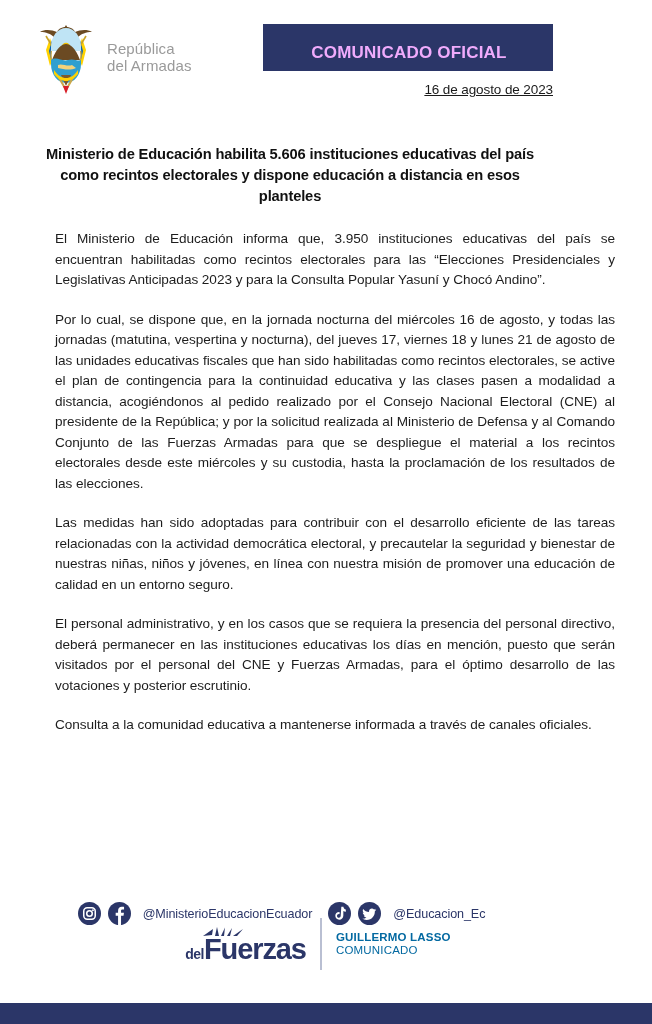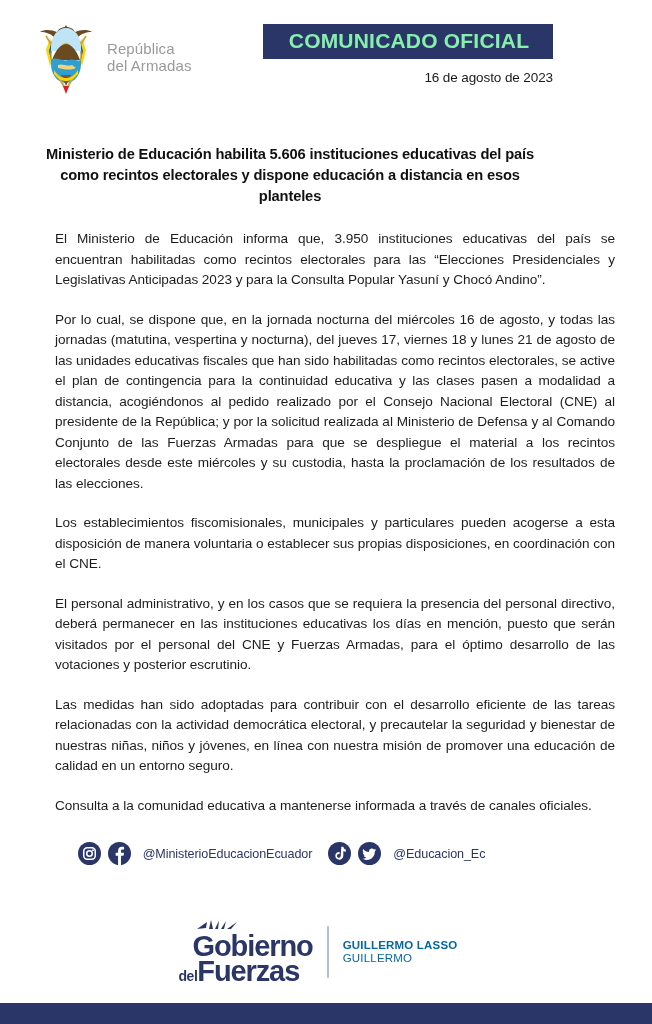--- a/index.html
+++ b/index.html
@@ -54,41 +54,42 @@
 
   .header-right {
     position: absolute;
     right: 27px;
     top: 24px;
     text-align: right;
     width: 290px;
   }
   .banner {
     background: #2b3668;
-    color: #86efac;
-    font-size: 21px;
+    color: #f0abfc;
+    font-size: 17px;
     font-weight: bold;
     letter-spacing: 0.2px;
-    padding: 5px 10px 6px 12px;
+    padding: 17px 10px 6px 12px;
     display: block;
     text-align: center;
     line-height: 24px;
   }
   .ministry {
     font-size: 13.5px;
     font-weight: bold;
     color: #111111;
     margin-top: 11px;
     letter-spacing: -0.1px;
   }
   .docdate {
     font-size: 13.5px;
     color: #1a1a1a;
     margin-top: 11px;
     letter-spacing: -0.1px;
+    text-decoration: underline;
   }
 
   
   .doc-title {
     margin: 22px 36px 0 36px;
     text-align: center;
     font-size: 14.7px;
     font-weight: bold;
     line-height: 21px;
     color: #111111;
@@ -108,21 +109,21 @@
     text-align: justify;
     color: #1d1d1d;
     letter-spacing: -0.05px;
   }
 
   
   .social {
     position: absolute;
     left: 0;
     right: 0;
-    top: 842px;
+    top: 902px;
     display: flex;
     justify-content: center;
     align-items: center;
     gap: 7px;
   }
   .sicon {
     width: 23px;
     height: 23px;
     display: block;
   }
@@ -253,23 +254,22 @@
       <div class="banner">COMUNICADO OFICIAL</div>
       <div class="docdate">16 de agosto de 2023</div>
     </div>
   </div>
 
   <div class="doc-title">Ministerio de Educación habilita 5.606 instituciones educativas del país como recintos electorales y dispone educación a distancia en esos planteles</div>
 
   <div class="body-copy">
     <p>El Ministerio de Educación informa que, 3.950 instituciones educativas del país se encuentran habilitadas como recintos electorales para las “Elecciones Presidenciales y Legislativas Anticipadas 2023 y para la Consulta Popular Yasuní y Chocó Andino”.</p>
     <p>Por lo cual, se dispone que, en la jornada nocturna del miércoles 16 de agosto, y todas las jornadas (matutina, vespertina y nocturna), del jueves 17, viernes 18 y lunes 21 de agosto de las unidades educativas fiscales que han sido habilitadas como recintos electorales, se active el plan de contingencia para la continuidad educativa y las clases pasen a modalidad a distancia, acogiéndonos al pedido realizado por el Consejo Nacional Electoral (CNE) al presidente de la República; y por la solicitud realizada al Ministerio de Defensa y al Comando Conjunto de las Fuerzas Armadas para que se despliegue el material a los recintos electorales desde este miércoles y su custodia, hasta la proclamación de los resultados de las elecciones.</p>
-    <p>Los establecimientos fiscomisionales, municipales y particulares pueden acogerse a esta disposición de manera voluntaria o establecer sus propias disposiciones, en coordinación con el CNE.</p>
+    <p>Las medidas han sido adoptadas para contribuir con el desarrollo eficiente de las tareas relacionadas con la actividad democrática electoral, y precautelar la seguridad y bienestar de nuestras niñas, niños y jóvenes, en línea con nuestra misión de promover una educación de calidad en un entorno seguro.</p>
     <p>El personal administrativo, y en los casos que se requiera la presencia del personal directivo, deberá permanecer en las instituciones educativas los días en mención, puesto que serán visitados por el personal del CNE y Fuerzas Armadas, para el óptimo desarrollo de las votaciones y posterior escrutinio.</p>
-    <p>Las medidas han sido adoptadas para contribuir con el desarrollo eficiente de las tareas relacionadas con la actividad democrática electoral, y precautelar la seguridad y bienestar de nuestras niñas, niños y jóvenes, en línea con nuestra misión de promover una educación de calidad en un entorno seguro.</p>
     <p>Consulta a la comunidad educativa a mantenerse informada a través de canales oficiales.</p>
   </div>
 
   <div class="social">
     <svg class="sicon" viewBox="0 0 24 24">
       <circle cx="12" cy="12" r="12" fill="#2b3668"></circle>
       <rect x="6" y="6" width="12" height="12" rx="3.6" ry="3.6" fill="none" stroke="#ffffff" stroke-width="1.6"></rect>
       <circle cx="12" cy="12" r="2.9" fill="none" stroke="#ffffff" stroke-width="1.6"></circle>
       <circle cx="15.6" cy="8.5" r="0.95" fill="#ffffff"></circle>
     </svg>
@@ -292,25 +292,24 @@
   <div class="govblock">
     <div class="gov-inner">
       <div class="gov-left">
         <svg class="rays" viewBox="0 0 44 13">
           <path d="M2 11 L12 4 L11 10 Z" fill="#2b3668"></path>
           <path d="M14 11 L16 2 L18 11 Z" fill="#2b3668"></path>
           <path d="M20 11 L24 2.5 L23 11 Z" fill="#2b3668"></path>
           <path d="M26 11 L31 3 L29 11 Z" fill="#2b3668"></path>
           <path d="M32 11 L42 4 L36 11 Z" fill="#2b3668"></path>
         </svg>
-        <span class="gob-1">Gobierno</span>
         <span class="gob-2"><span class="small">del</span><span>Fuerzas</span></span>
       </div>
       <div class="divider-v"></div>
       <div class="gov-right">
         <span class="pres-name">GUILLERMO LASSO</span>
-        <span class="pres-role">GUILLERMO</span>
+        <span class="pres-role">COMUNICADO</span>
       </div>
     </div>
   </div>
 
   <div class="bottom-bar"></div>
 </div>
 
 </body></html>

